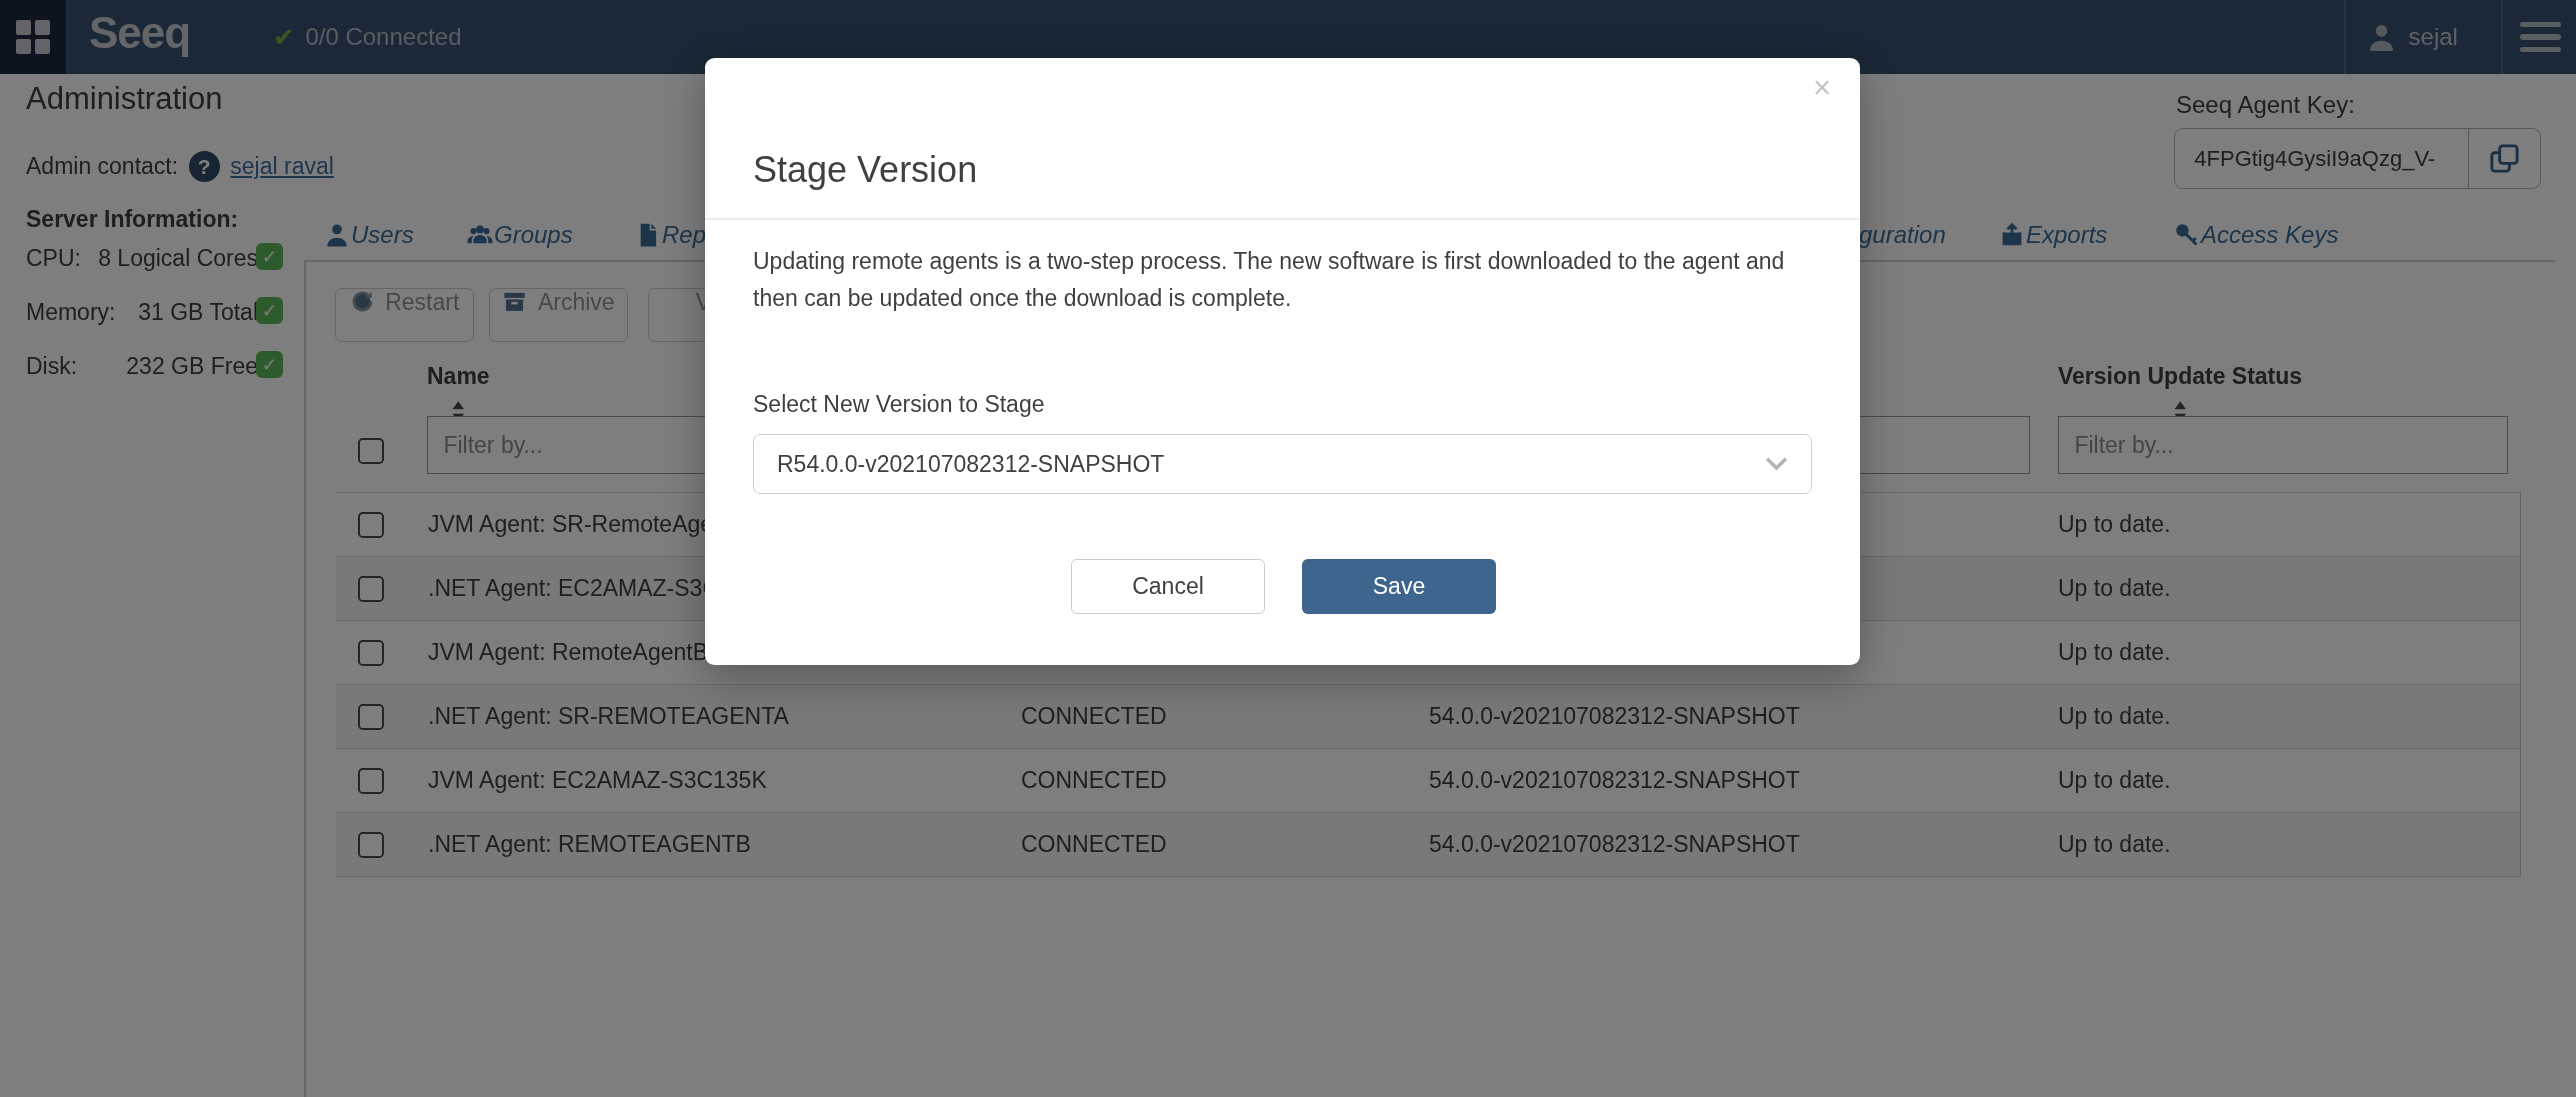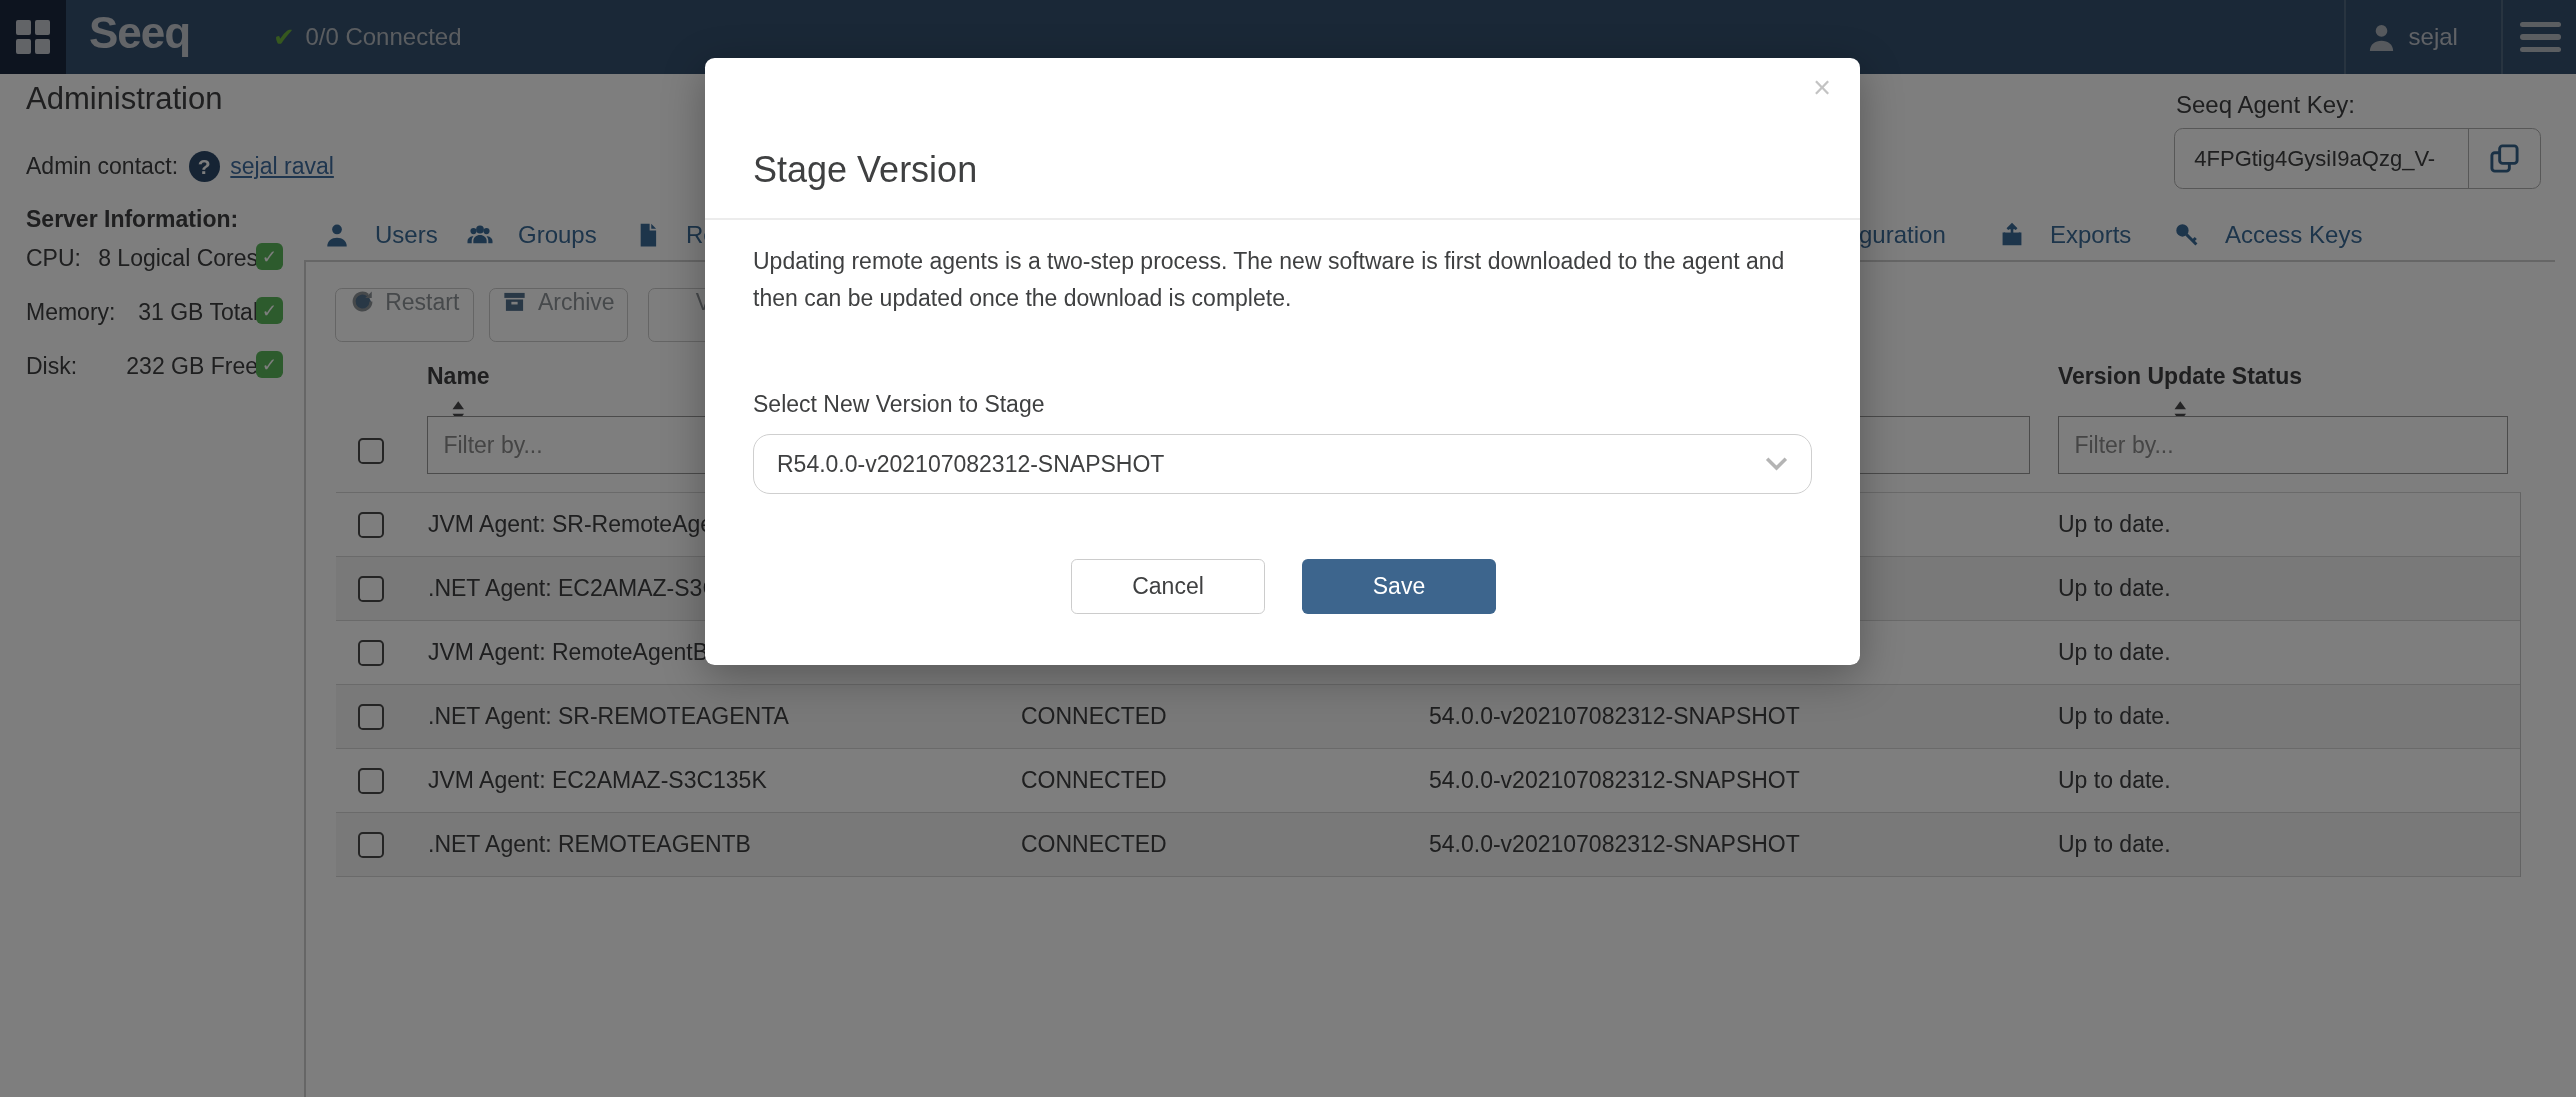--- a/index.html
+++ b/index.html
@@ -33,22 +33,22 @@
   .admin-link{color:#3f6da0;text-decoration:underline;cursor:pointer;}
   .server-label{position:absolute;left:26px;top:206px;font-size:23px;font-weight:700;color:#3f4041;}
   .stat-row{position:absolute;left:26px;width:232px;display:flex;font-size:23px;color:#3f4041;align-items:center;}
   .stat-row .stat-value{margin-left:auto;}
   .stat-check{position:absolute;left:256px;width:27px;height:27px;border-radius:5.8px;background:#5cb85c;
     color:#fff;font-size:18.3px;display:flex;align-items:center;justify-content:center;}
   .v-divider{position:absolute;left:304px;top:261px;width:1.9px;height:836px;background:#cfcfcf;}
   .tabs-border{position:absolute;left:304px;top:260px;width:2251px;height:1.9px;background:#cfcfcf;}
 
   
-  .tab{position:absolute;top:212px;height:46px;display:flex;align-items:center;gap:25px;
-    color:#3b6c99;font-size:24px;cursor:pointer;white-space:nowrap;}
+  .tab{position:absolute;top:212px;height:46px;display:flex;align-items:center;gap:1px;
+    color:#3b6c99;font-size:24px;cursor:pointer;white-space:nowrap;font-style:italic;}
   .tab svg{width:26px;height:26px;fill:#3b6c99;}
 
   
   .tool-btn{position:absolute;top:288px;height:54px;background:#fff;border:1.9px solid #cccccc;border-radius:6.8px;
     display:flex;align-items:flex-start;justify-content:center;gap:10.6px;font-size:23px;color:#8f9499;
     box-sizing:border-box;cursor:pointer;}
   .tool-btn svg{width:25px;height:25px;fill:#53718e;}
 
   
   .th{position:absolute;top:363px;display:flex;align-items:center;gap:9.6px;font-size:23px;
@@ -80,21 +80,21 @@
   
   .backdrop{position:absolute;left:0;top:0;width:2576px;height:1098px;background:rgba(0,0,0,0.505);z-index:40;}
   .modal{position:absolute;left:705px;top:58px;width:1155px;height:607px;background:#fff;border-radius:9.6px;
     z-index:50;box-shadow:0 11.6px 43px rgba(0,0,0,0.30);}
   .m-close{position:absolute;right:29px;top:13.5px;font-size:31px;color:#c3c3c3;cursor:pointer;line-height:1;}
   .m-title{position:absolute;left:48px;top:91px;font-size:36px;color:#3f4041;}
   .m-hr{position:absolute;left:0;top:160px;width:100%;height:1.9px;background:#ececec;}
   .m-p{position:absolute;left:48px;width:1075px;font-size:23px;line-height:37px;color:#3f4041;}
   .m-p1{top:185px;}  .m-p2{top:278px;}  .m-label{top:328px;}
   .m-select{position:absolute;left:48px;top:376px;width:1059px;height:60px;border:1.9px solid #cfcfcf;
-    border-radius:17px;display:flex;align-items:center;justify-content:space-between;padding:4px 23px;
+    border-radius:7px;display:flex;align-items:center;justify-content:space-between;padding:4px 23px;
     box-sizing:border-box;font-size:23px;color:#3f4041;cursor:pointer;}
   .m-select svg{width:23px;height:15.4px;stroke:#b4b4b4;fill:none;stroke-width:2.4;}
   .m-btn{position:absolute;top:501px;width:194px;height:55px;border-radius:5.8px;display:flex;align-items:center;
     justify-content:center;font-size:23px;box-sizing:border-box;cursor:pointer;}
   .m-cancel{left:366px;background:#fff;border:1.9px solid #cccccc;color:#3f4041;}
   .m-save{left:597px;background:#3d658d;border:none;color:#ffffff;}
 </style>
 </head>
 <body>
 

